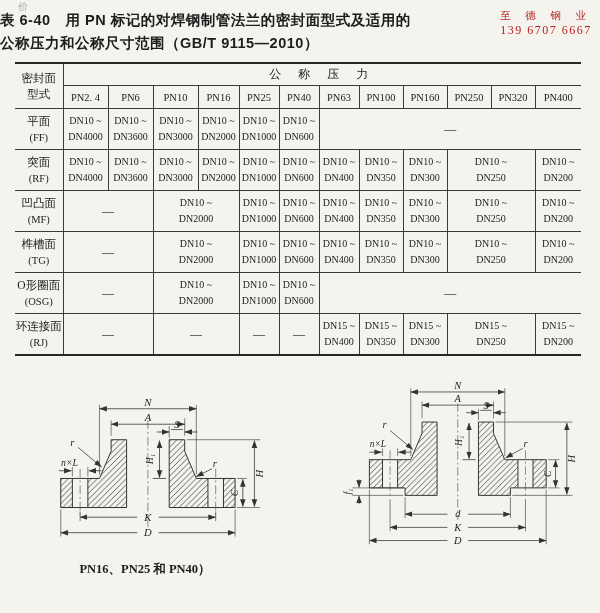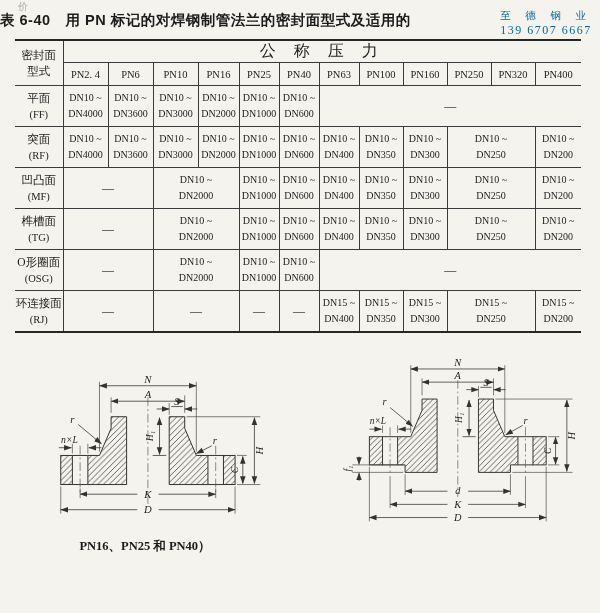--- a/index.html
+++ b/index.html
@@ -1,31 +1,31 @@
 <!DOCTYPE html>
 <html><head>
 <meta charset="utf-8">
 <style>
   html,body{margin:0;padding:0;background:#dedcd8;}
   .page{position:relative;width:600px;height:613px;background:#f4f3ee;overflow:hidden;
         font-family:"Liberation Serif","DejaVu Serif",serif;color:#1c1c1c;}
   .corner-mark{position:absolute;top:0;left:18px;font-size:10px;color:#9a9a93;opacity:.8;}
   .title{padding-top:9px;text-align:left;font-family:"Liberation Sans","DejaVu Sans",sans-serif;
          font-weight:bold;font-size:14.5px;line-height:1.6;letter-spacing:.5px;}
-  .watermark{position:absolute;top:9px;right:8px;text-align:center;color:#0369a1;}
+  .watermark{position:absolute;top:9px;right:8px;text-align:center;color:#b91c1c;}
   .wm1{font-size:10.5px;letter-spacing:6px;}
   .wm2{font-size:12px;letter-spacing:1.5px;}
   table.seal{border-collapse:collapse;table-layout:fixed;width:566px;margin:7px 16px 0 15px;
              border-top:2px solid #262626;border-bottom:2.5px solid #262626;}
   table.seal td,table.seal th{border:1px solid #3a3a3a;text-align:center;vertical-align:middle;
              padding:0;font-weight:normal;overflow:hidden;}
   table.seal tr>*:first-child{border-left:none;}
   table.seal tr>*:last-child{border-right:none;}
   .hdr-corner{font-size:11.5px;line-height:1.45;}
-  .hdr-press{font-size:16px;letter-spacing:7px;height:21px;}
+  .hdr-press{font-size:12px;letter-spacing:7px;height:21px;}
   .hdr-pn{font-size:10.5px;height:22px;}
   td.rl{font-size:11.5px;line-height:1.5;height:40px;}
   td.rl .en{font-size:10.5px;}
   td.dn{font-size:10px;line-height:1.6;}
   td.dash{font-size:12px;}
   .figs{display:flex;justify-content:space-between;align-items:flex-start;padding:2px 4px 0 14px;}
   .figblock{text-align:center;}
   .figblock.left{margin-top:12px;}
   .caption{font-weight:bold;font-size:12.5px;line-height:1.5;margin-top:2px;}
   svg .part{fill:url(#hatch);stroke:#2e2e2e;stroke-width:1;}
@@ -39,20 +39,21 @@
 </style>
 </head>
 <body>
 
 <div class="page">
 
   <div class="corner-mark">价</div>
 
   <div class="title">
     <div>表 6-40　用 PN 标记的对焊钢制管法兰的密封面型式及适用的</div>
+    <div>公称压力和公称尺寸范围（GB/T 9115—2010）</div>
   </div>
 
   <div class="watermark">
     <div class="wm1">至 德 钢 业</div>
     <div class="wm2">139 6707 6667</div>
   </div>
 
   <table class="seal">
     <colgroup>
       <col style="width:48px">

